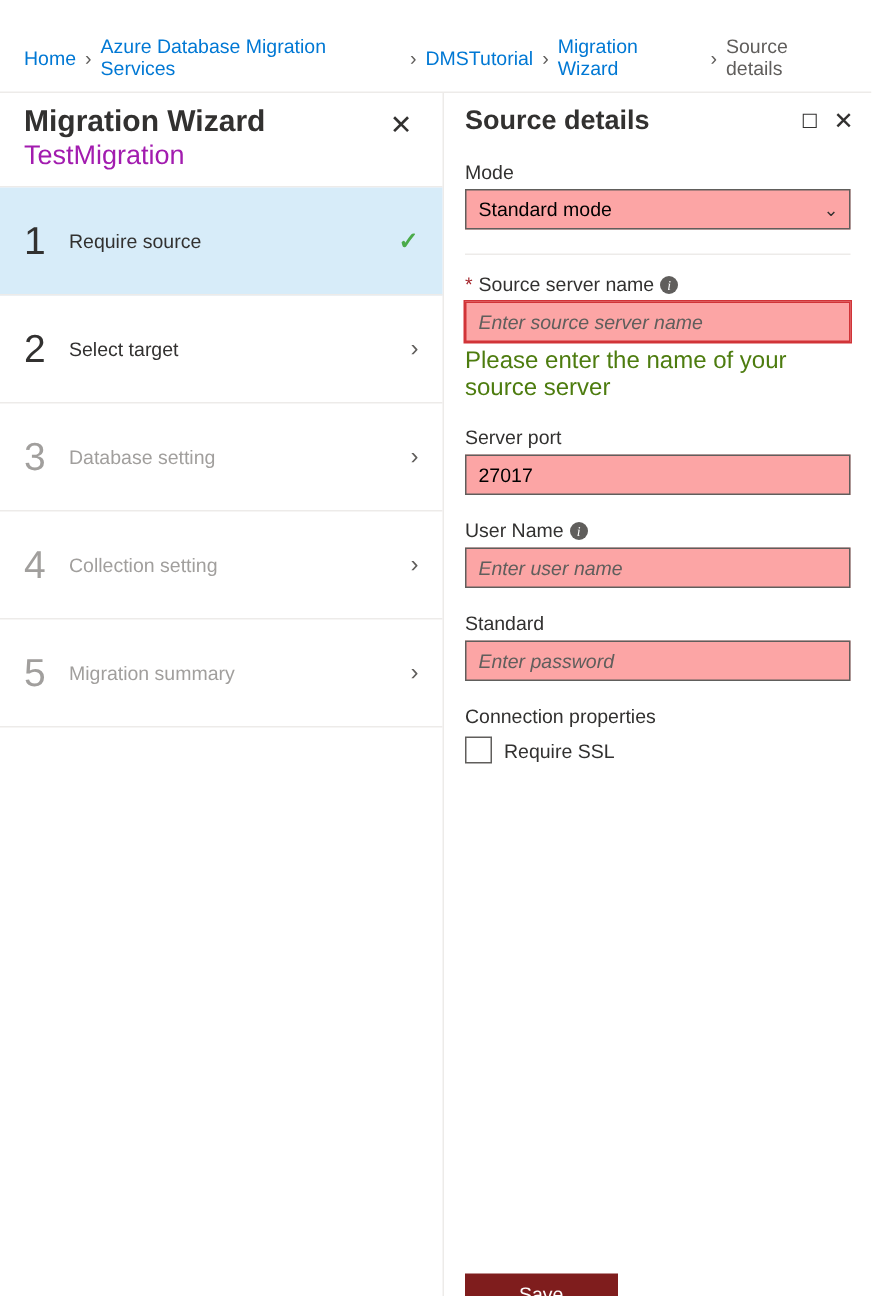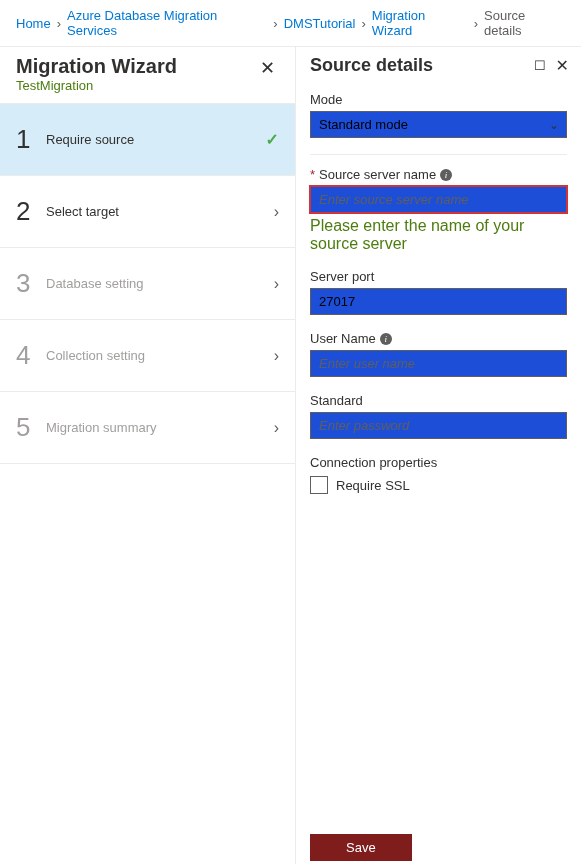--- a/index.html
+++ b/index.html
@@ -1,46 +1,46 @@
 <!DOCTYPE html>
 <html><head>
   <meta charset="utf-8">
   <style>
     * { box-sizing: border-box; margin: 0; padding: 0; }
     body { font-family: "Segoe UI", -apple-system, sans-serif; font-size: 13px; color: #323130; background: #fff; width: 581px; height: 864px; overflow: hidden; }
-    .breadcrumb { padding: 8px 16px 8px 16px; display: flex; align-items: center; gap: 6px; font-size: 13px; border-bottom: 1px solid #edebe9; }
+    .breadcrumb { padding: 8px 16px 8px 16px; display: flex; align-items: center; gap: 6px; font-size: 13px; border-bottom: 1px solid #edebe9; margin-top: 15px; }
     .breadcrumb a { color: #0078d4; text-decoration: none; cursor: pointer; }
     .breadcrumb .sep { color: #605e5c; }
     .breadcrumb .current { color: #605e5c; }
     .main { display: flex; height: calc(100% - 36px); }
     .left-panel { width: 296px; border-right: 1px solid #edebe9; display:flex; flex-direction:column; }
     .left-header { padding: 8px 16px 10px 16px; display:flex; align-items:flex-start; justify-content:space-between; }
     .left-title { font-size: 20px; font-weight: 600; }
-    .left-subtitle { font-size: 13px; color: #4d7c0f; margin-top: 0px; }
+    .left-subtitle { font-size: 18px; color: #a21caf; margin-top: 0px; }
     .close-x { font-size: 18px; color: #323130; cursor:pointer; line-height:1; padding:4px; }
     .steps { border-top: 1px solid #edebe9; }
     .step { display:flex; align-items:center; padding: 20px 16px; border-bottom: 1px solid #edebe9; cursor:pointer; position:relative; }
     .step.active { background: #d7ecf9; }
     .step .num { font-size: 26px; font-weight: 400; width: 30px; color: #323130; }
     .step.disabled .num { color: #a19f9d; }
     .step .label { font-size: 13px; color: #323130; flex:1; }
     .step.disabled .label { color: #a19f9d; }
     .step .arrow { color: #605e5c; font-size: 16px; }
     .step .check { color: #4aab4a; font-weight:bold; font-size:16px; }
     .right-panel { flex:1; display:flex; flex-direction:column; padding: 0; }
     .right-header { display:flex; align-items:center; justify-content:space-between; padding: 8px 12px 10px 14px; }
     .right-title { font-size: 18px; font-weight: 600; }
     .right-icons { display:flex; gap:10px; align-items:center; }
     .icon-btn { cursor:pointer; color:#323130; font-size:16px; }
     .form { padding: 6px 14px 0 14px; flex:1; overflow:auto; }
     .field { margin-bottom: 16px; }
     .field-label { display:flex; align-items:center; gap:4px; font-size:13px; color:#323130; margin-bottom:4px; }
     .req { color:#a4262c; }
     .info-icon { width:12px; height:12px; border-radius:50%; background:#605e5c; color:#fff; font-size:9px; display:inline-flex; align-items:center; justify-content:center; font-style:italic; font-family:Georgia,serif; }
-    .input, .select { width: 100%; padding: 5px 8px; font-size:13px; border:1px solid #605e5c; background:#1d4ed8; font-family:inherit; }
+    .input, .select { width: 100%; padding: 5px 8px; font-size:13px; border:1px solid #605e5c; background:#fca5a5; font-family:inherit; }
     .input::placeholder { color:#605e5c; font-style:italic; }
     .input.error { border: 1px solid #d13438; outline:1px solid #d13438; }
     .error-msg { color:#4d7c0f; font-size:16px; margin-top:4px; }
     .select-wrap { position:relative; }
     .select { appearance:none; -webkit-appearance:none; padding-right:28px; }
     .select-caret { position:absolute; right:8px; top:50%; transform:translateY(-50%); font-size:12px; color:#323130; pointer-events:none; }
     .checkbox-row { display:flex; align-items:center; gap:8px; margin-top:4px; }
     .checkbox { width:18px; height:18px; border:1px solid #605e5c; cursor:pointer; }
     .section-label { font-size:13px; color:#323130; margin-bottom:6px; margin-top:4px;}
     .hr { height:0; border-top:1px solid #edebe9; margin:8px 0 12px 0; }

